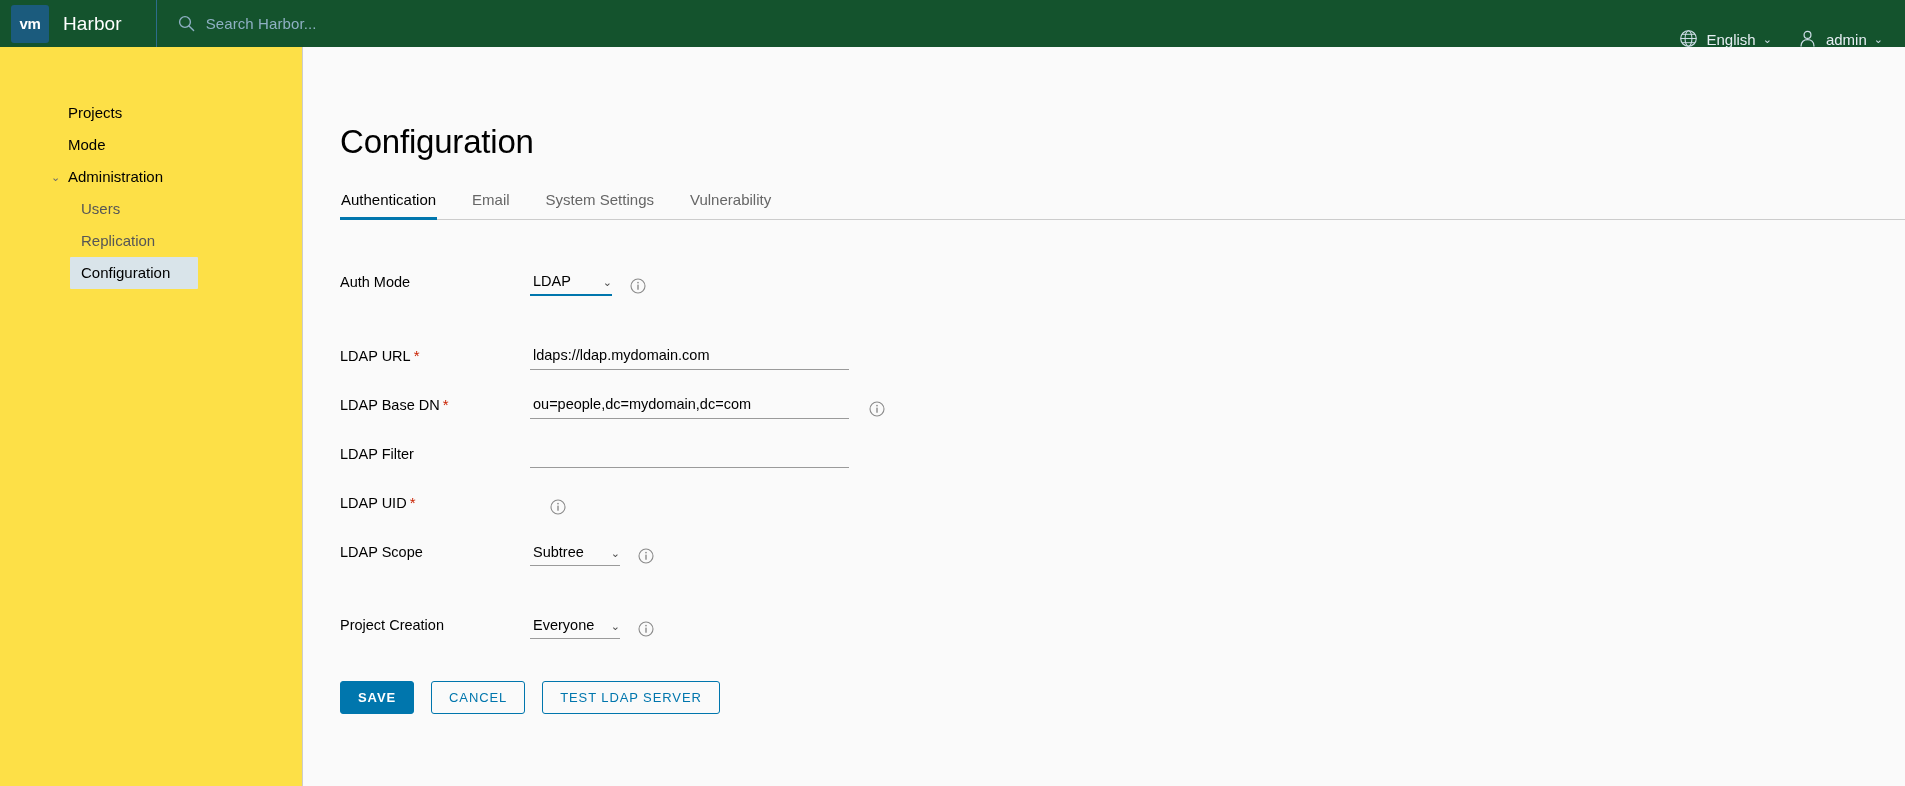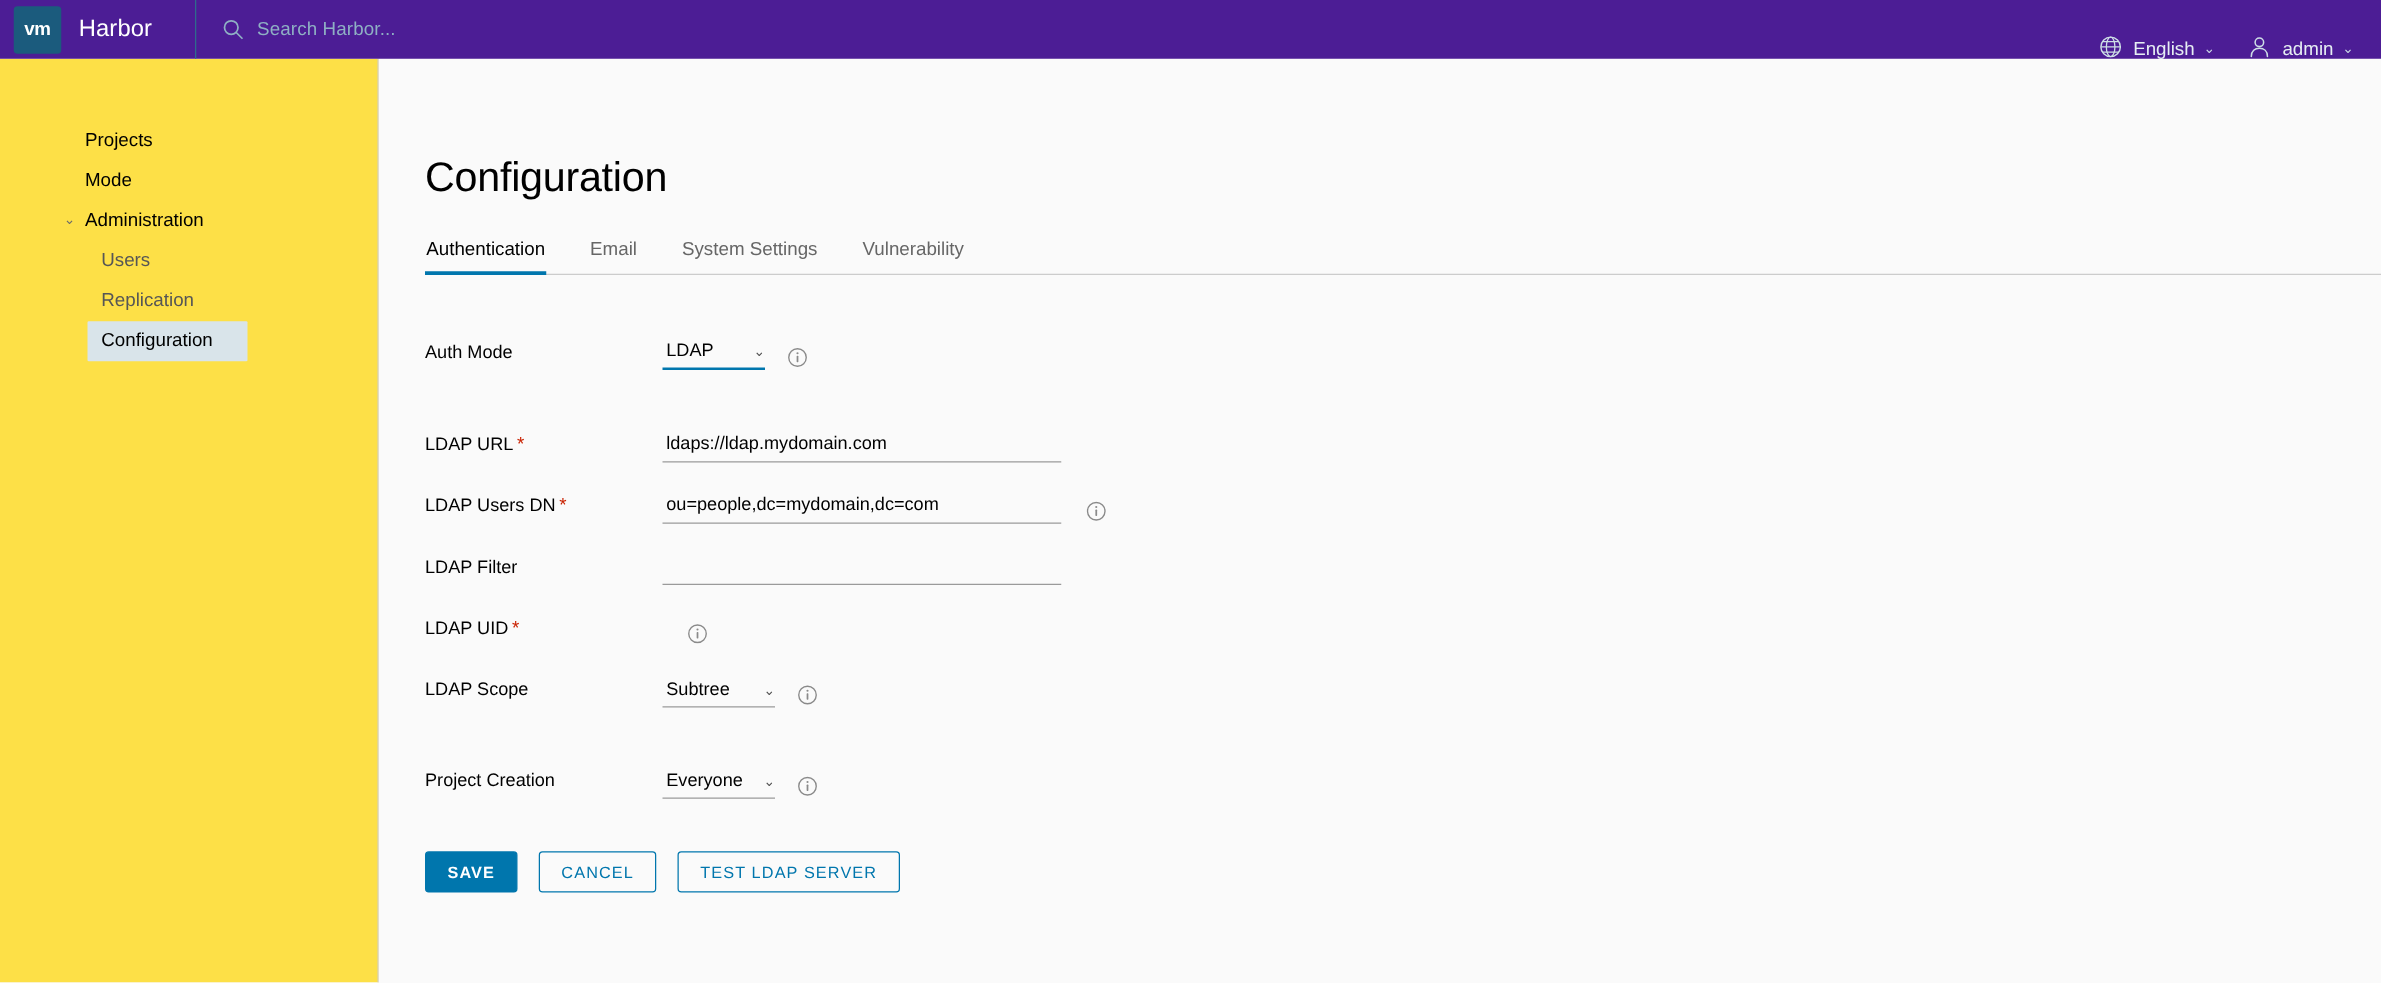--- a/index.html
+++ b/index.html
@@ -8,21 +8,21 @@
     width: 1905px; height: 786px;
     overflow: hidden;
     background: #fafafa;
     font-family: "Liberation Sans", sans-serif;
     -webkit-font-smoothing: antialiased;
   }
 
   
   .header {
     height: 47px;
-    background: #4c1d95;
+    background: #14532d;
     display: flex;
     align-items: center;
     position: relative;
     width: 1905px;
   }
   .logo-box {
     width: 38px; height: 38px;
     margin-left: 11px;
     background: #1b5b7d;
     border-radius: 3px;
@@ -393,21 +393,21 @@
           <span>LDAP URL</span><span class="req">*</span>
         </div>
         <input class="f-input" type="text" value="ldaps://ldap.mydomain.com" style="">
         <span class="spacer-info"></span>
       </div>
 
 
 
       <div class="form-row">
         <div class="f-label">
-          <span>LDAP Users DN</span><span class="req">*</span>
+          <span>LDAP Base DN</span><span class="req">*</span>
         </div>
         <input class="f-input" type="text" value="ou=people,dc=mydomain,dc=com" style="">
         <span class="info-icon after-input">
           <svg width="16" height="16" viewBox="0 0 16 16">
             <circle cx="8" cy="8" r="7" stroke="#8a8a8a" stroke-width="1.1" fill="none"></circle>
             <circle cx="8" cy="4.6" r="0.85" fill="#8a8a8a"></circle>
             <rect x="7.3" y="6.6" width="1.4" height="5.1" rx="0.5" fill="#8a8a8a"></rect>
           </svg>
         </span>
       </div>

